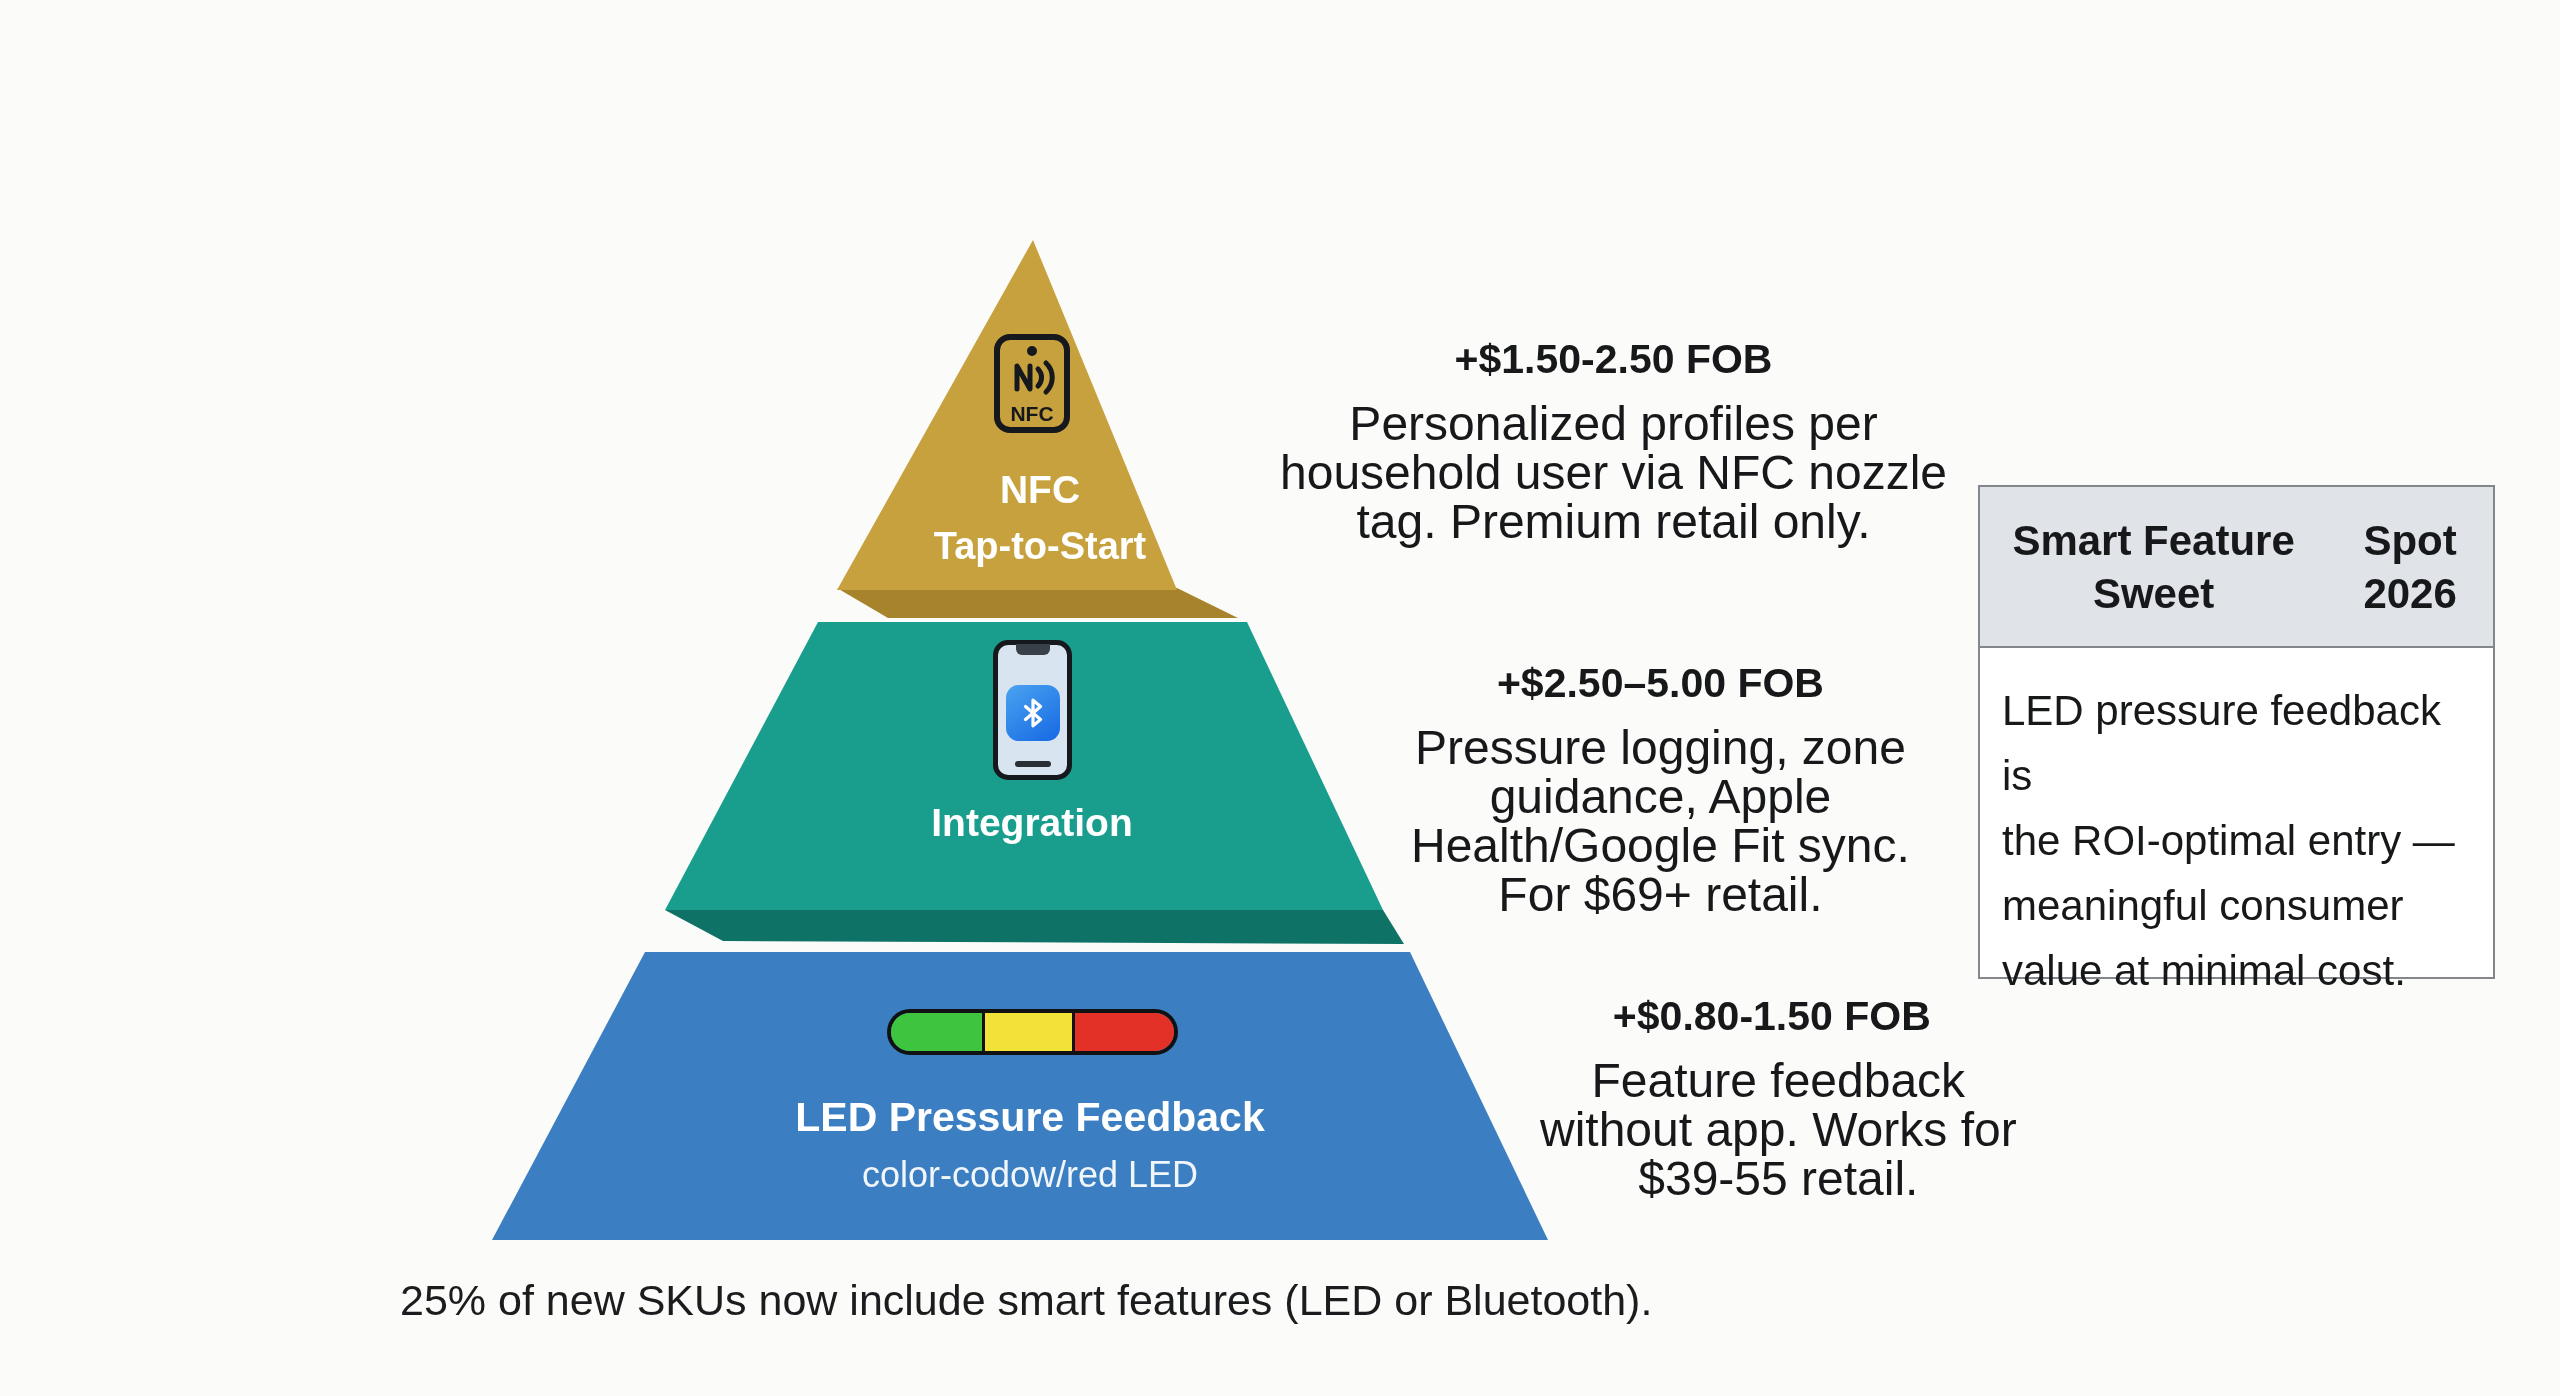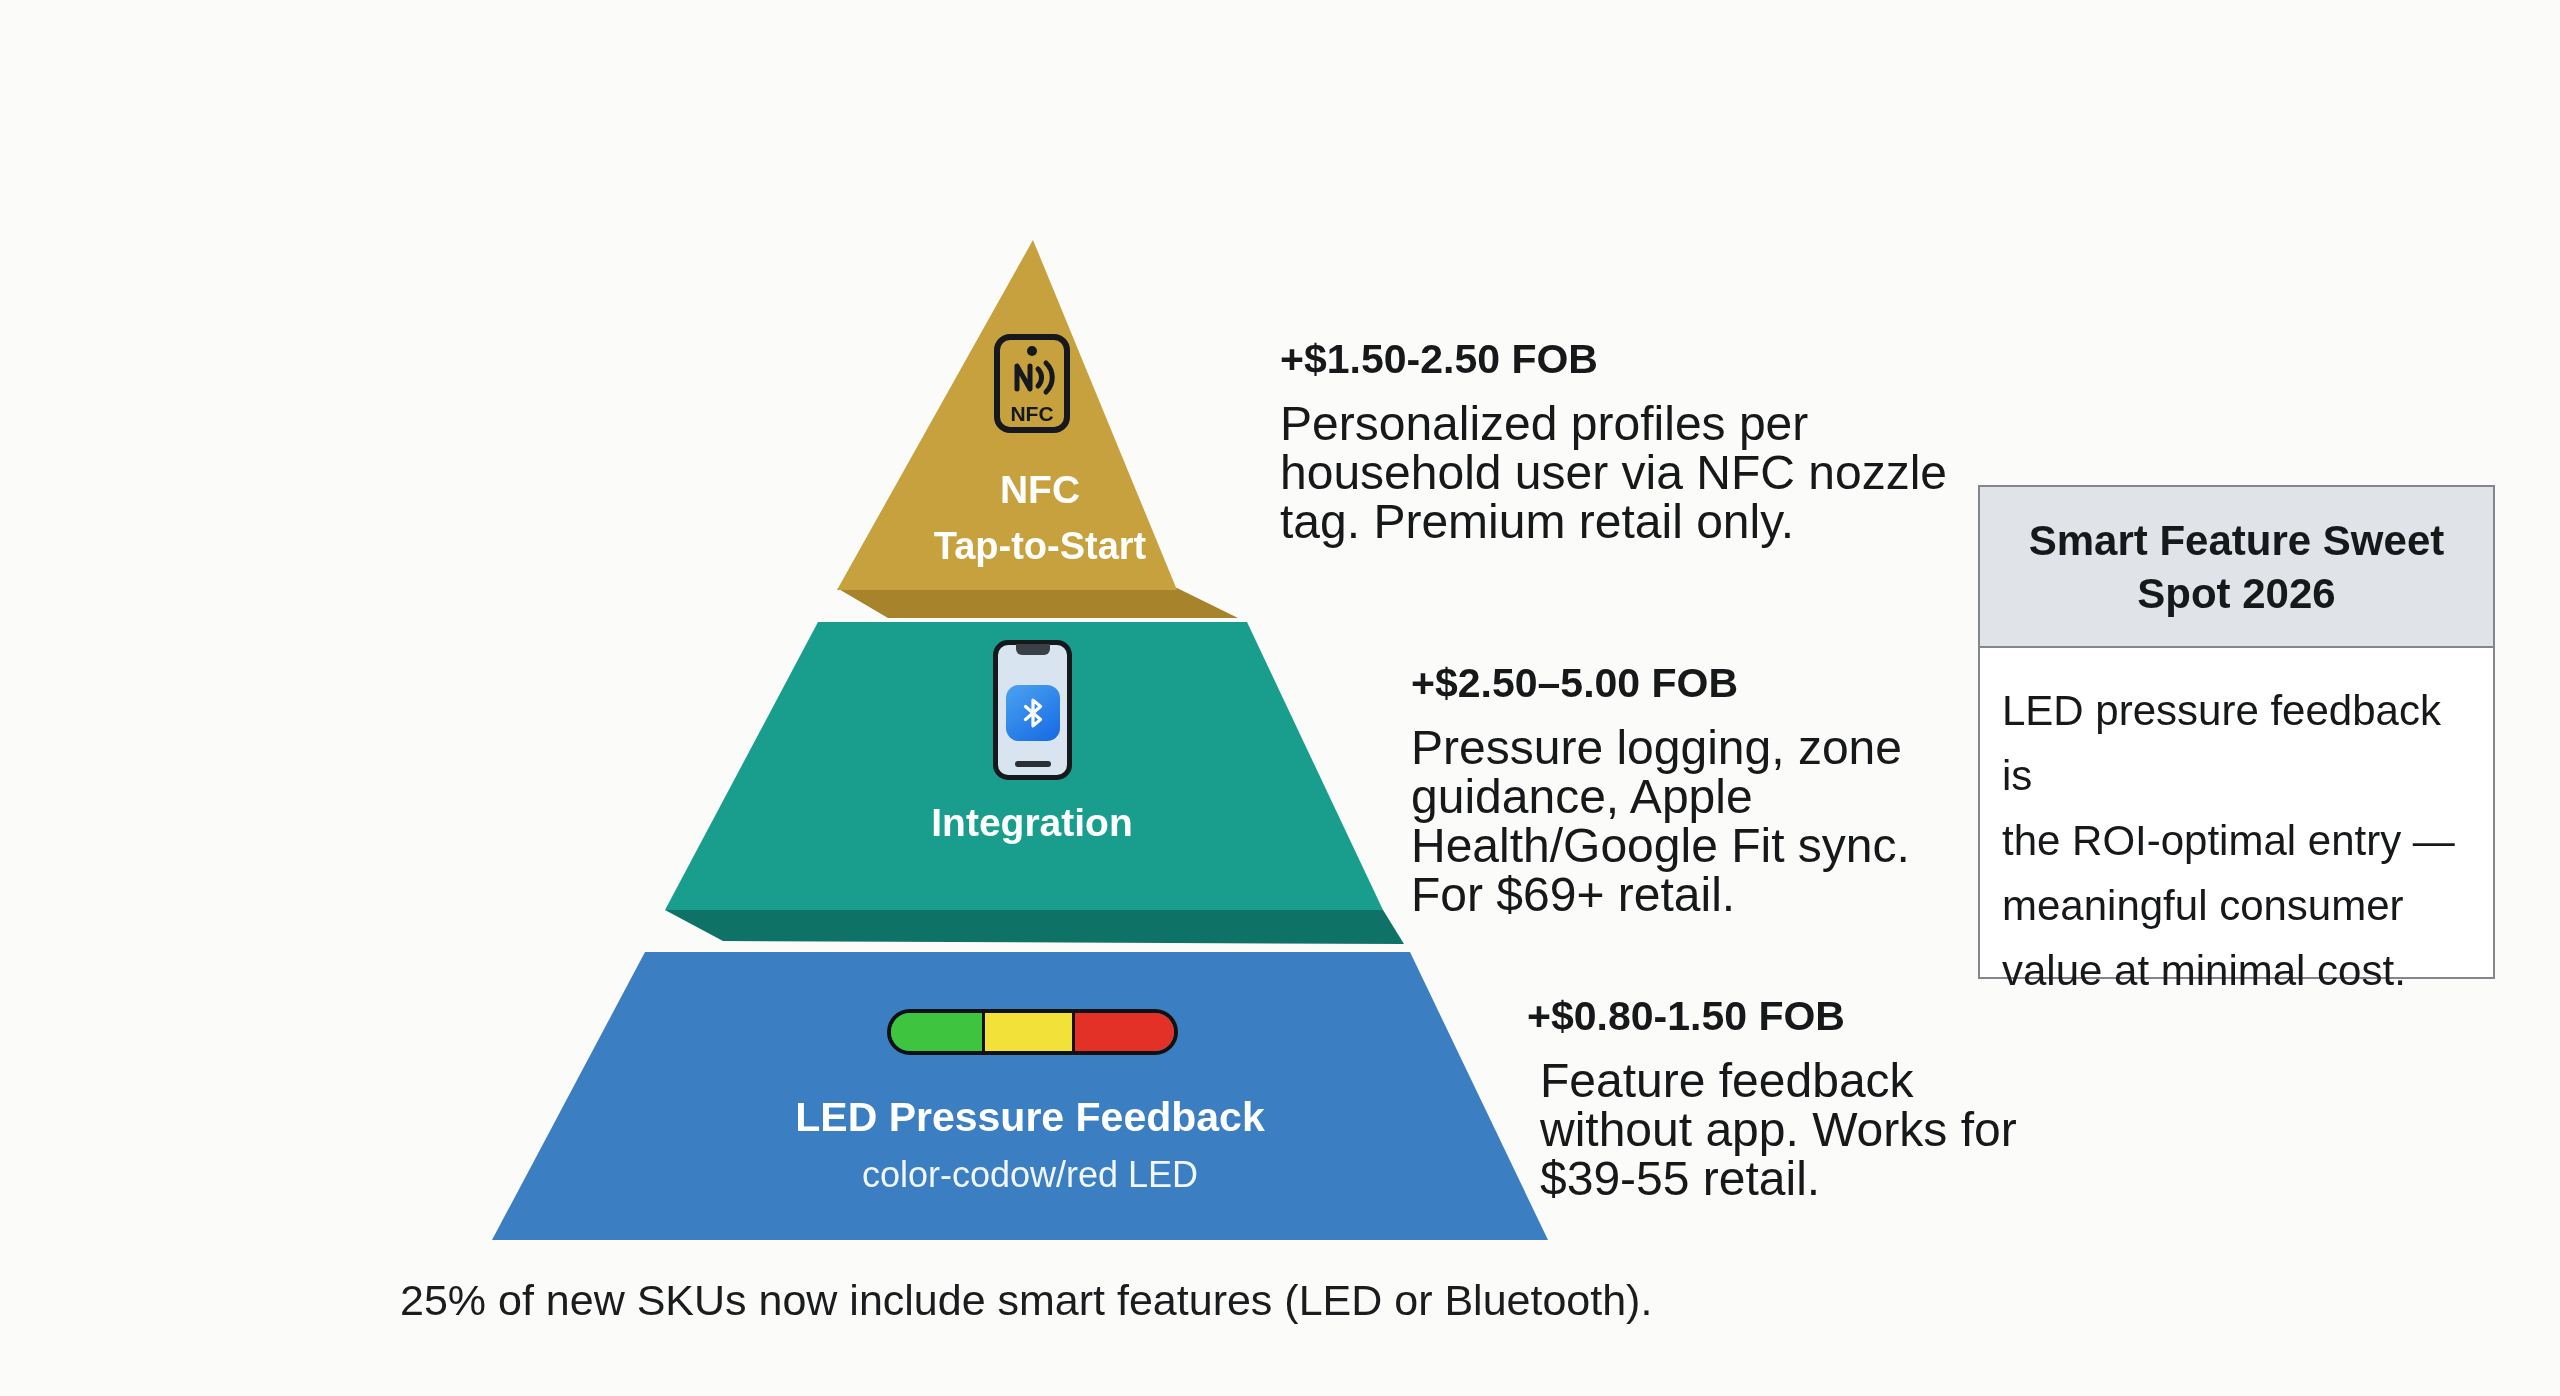--- a/index.html
+++ b/index.html
@@ -50,34 +50,34 @@
   
   .led-pill{position:absolute;left:887px;top:1009px;width:291px;height:46px;
     box-sizing:border-box;border:4px solid #101113;border-radius:24px;
     overflow:hidden;display:flex;}
   .led-seg{height:100%;}
   .led-seg.green{width:32%;background:var(--led_green);}
   .led-seg.yellow{width:33%;background:var(--led_yellow);border-left:3px solid #101113;border-right:3px solid #101113;box-sizing:border-box;}
   .led-seg.red{width:35%;background:var(--led_red);}
 
   
-  .annotation{position:absolute;}
+  .annotation{position:absolute;text-align:center;}
   .annotation .fob{font-size:41px;font-weight:700;margin:0;}
   .annotation .desc{margin-top:16px;font-size:48px;line-height:49px;}
   .annotation.a1{left:1280px;top:336px;}
   .annotation.a2{left:1411px;top:660px;}
   .annotation.a3{left:1527px;top:993px;}
   .annotation.a3 .desc{margin-left:13px;}
 
   
   .callout{position:absolute;left:1978px;top:485px;width:517px;height:494px;
     box-sizing:border-box;border:2px solid var(--callout_border);background:#fff;}
   .callout-header{box-sizing:border-box;height:161px;background:var(--callout_header_bg);
     border-bottom:2px solid var(--callout_border);
-    display:flex;flex-direction:column;align-items:center;justify-content:center;
+    display:flex;flex-direction:row;align-items:center;justify-content:center;
     font-size:42px;font-weight:700;line-height:53px;text-align:center;}
   .callout-body{padding:30px 14px 0 22px;font-size:42px;line-height:65px;}
 
   
   .caption{position:absolute;left:400px;top:1276px;font-size:43px;color:#1B1C1E;}
 </style>
 </head>
 <body>
 
 <div class="stage">

